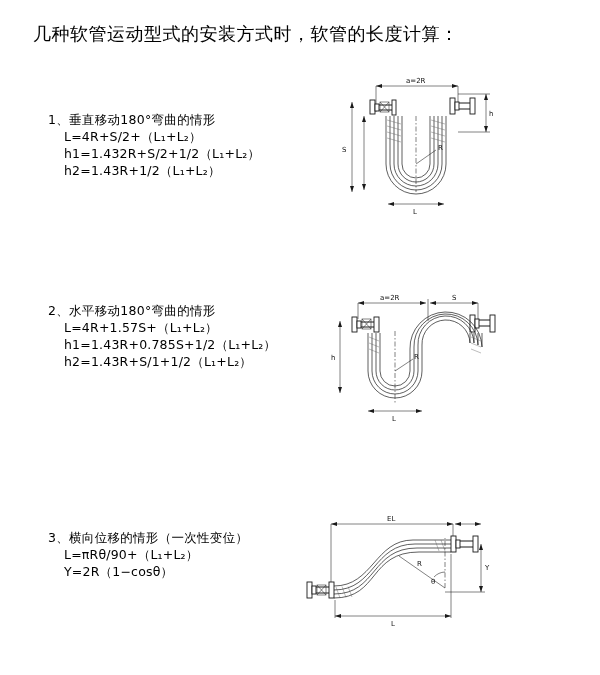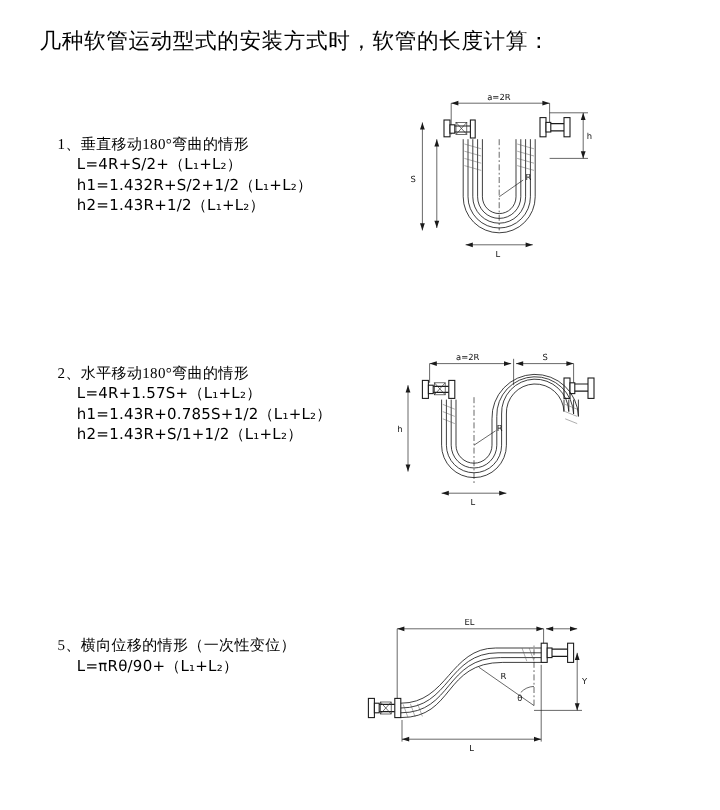--- a/index.html
+++ b/index.html
@@ -33,21 +33,20 @@
     width: 280px;
   }
   .sec1 { top: 112px; }
   .sec2 { top: 303px; }
   .sec3 { top: 530px; }
 
   .sec-title {
     font-size: 12.5px;
     white-space: nowrap;
     letter-spacing: 0.3px;
-    font-family: Liberation Serif, serif;
   }
   .formula {
     font-size: 12.5px;
     margin-left: 16px;
     white-space: nowrap;
     letter-spacing: 0.2px;
   }
 
   .figure {
     position: absolute;
@@ -215,22 +214,23 @@
       <line class="dash" x1="77" y1="46" x2="77" y2="118"></line>
 
       <line class="dim" x1="50" y1="126" x2="104" y2="126"></line>
       <path class="solidfill" d="M50,126 l6,-2 l0,4 z"></path>
       <path class="solidfill" d="M104,126 l-6,-2 l0,4 z"></path>
       <text class="lbl" x="74" y="136">L</text>
     </svg>
   </div>
 
   <div class="section sec3">
-    <div class="sec-title">5、横向位移的情形（一次性变位）</div>
+    <div class="sec-title">3、横向位移的情形（一次性变位）</div>
     <div class="formula">L=πRθ/90+（L₁+L₂）</div>
+    <div class="formula">Y=2R（1−cosθ）</div>
   </div>
 
   <div class="figure fig3">
     <svg width="210" height="130" viewBox="0 0 210 130">
 
       <line class="dim" x1="36" y1="16" x2="158" y2="16"></line>
       <path class="solidfill" d="M36,16 l6,-2 l0,4 z"></path>
       <path class="solidfill" d="M158,16 l-6,-2 l0,4 z"></path>
       <text class="lbl" x="92" y="13">EL</text>
       <line class="dim" x1="36" y1="16" x2="36" y2="80"></line>

